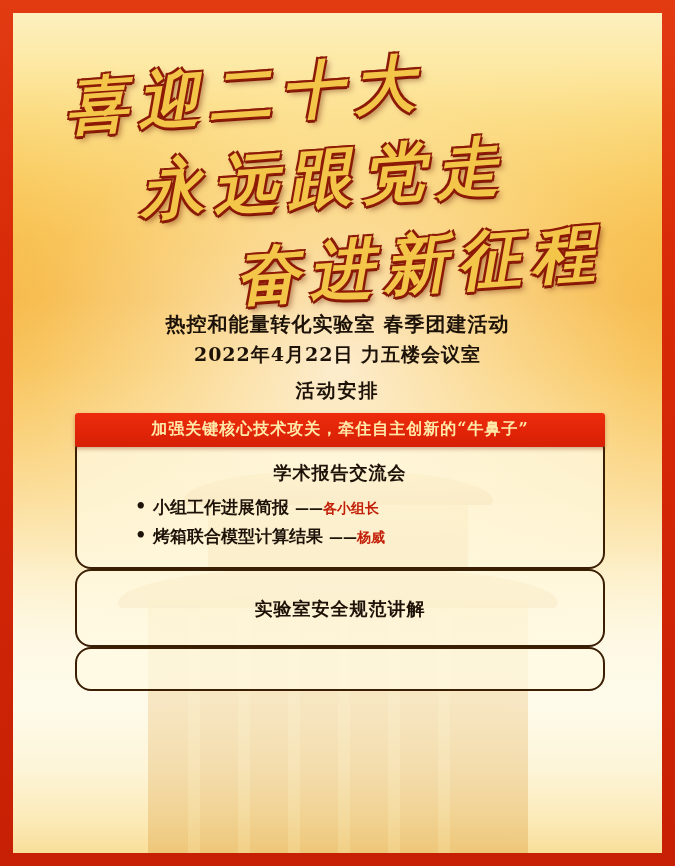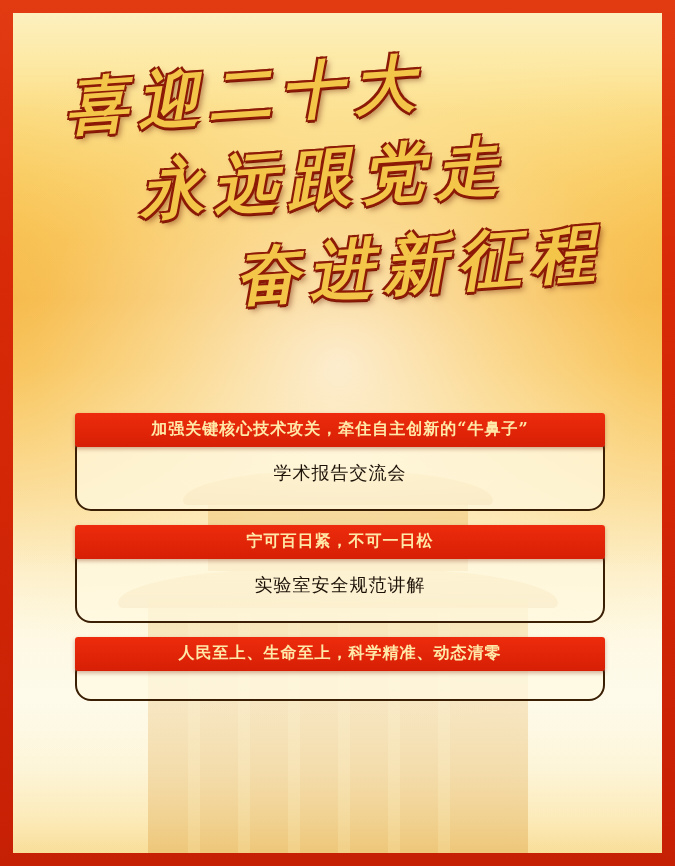--- a/index.html
+++ b/index.html
@@ -241,21 +241,21 @@
     margin-top: -14px;
     padding: 24px 18px 16px;
     border: 2px solid #3a1f05;
     border-radius: 16px;
     background: rgba(255,250,226,0.72);
   }
   .sec-title {
     text-align: center;
     font-family: "DejaVu Serif", "Liberation Serif", serif;
     font-size: 18px;
-    font-weight: normal;
+    font-weight: bold;
     color: #1d1208;
     letter-spacing: 1px;
     margin: 2px 0 8px;
   }
   ul.sec-list {
     list-style: none;
     margin: 0;
     padding: 0 0 0 40px;
   }
   ul.sec-list li {
@@ -306,41 +306,46 @@
       <div class="lm-col" style="left:350px;"></div>
     </div>
     <div class="lowband"></div>
 
     <div class="headline">
       <div class="hl hl1">喜迎二十大</div>
       <div class="hl hl2">永远跟党走</div>
       <div class="hl hl3">奋进新征程</div>
     </div>
 
+    <div class="subtitle">
+      <div class="sub-line1">热控和能量转化实验室 春季团建活动</div>
+      <div class="sub-line2">2022年4月22日 力五楼会议室</div>
+      <div class="sub-line3">活动安排</div>
+    </div>
 
     <div class="sections">
 
       <div class="section">
         <div class="sec-banner">加强关键核心技术攻关，牵住自主创新的“牛鼻子”</div>
         <div class="sec-body">
           <div class="sec-title">学术报告交流会</div>
           <ul class="sec-list">
+            <li><span>小组工作进展简报</span> <span class="dash">——</span><span class="speaker">各小组长</span></li>
+            <li><span>烤箱联合模型计算结果</span> <span class="dash">——</span><span class="speaker">杨威</span></li>
           </ul>
         </div>
       </div>
 
       <div class="section">
-        <div class="sec-banner">宁可百日紧，不可一日松</div>
         <div class="sec-body">
           <div class="sec-title">实验室安全规范讲解</div>
         </div>
       </div>
 
       <div class="section">
-        <div class="sec-banner">人民至上、生命至上，科学精准、动态清零</div>
         <div class="sec-body">
           
           
         </div>
       </div>
 
     </div>
   </div>
 </div>
 

